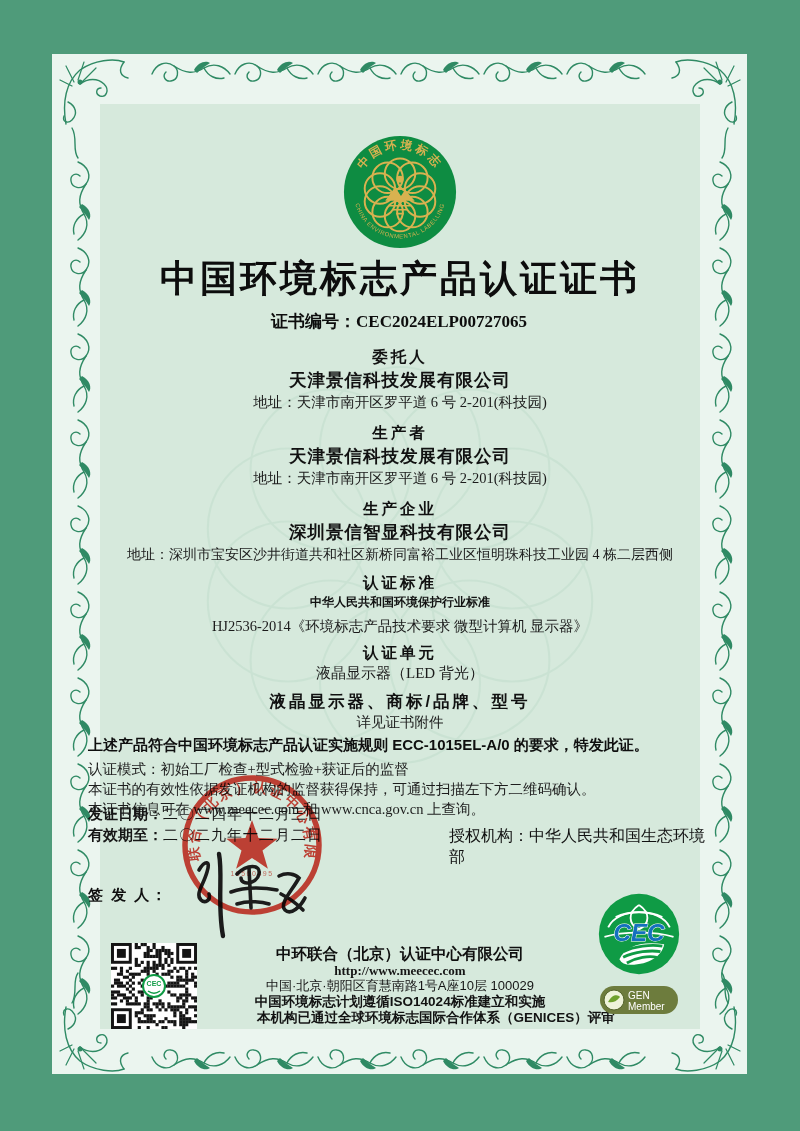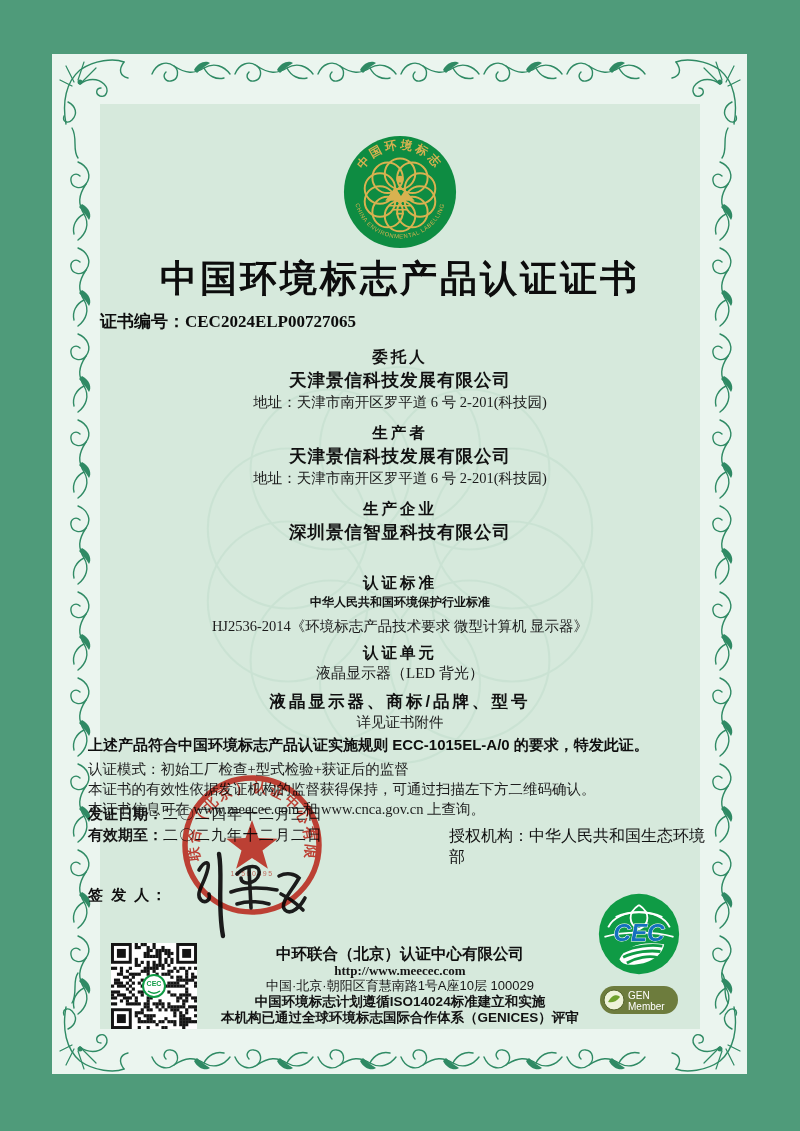--- a/index.html
+++ b/index.html
@@ -12,21 +12,21 @@
   .page{position:absolute;inset:0;width:800px;height:1131px;}
   .pattern-band{position:absolute;left:52px;top:54px;width:695px;height:1020px;background:#ebf5ef;}
   .inner-panel{position:absolute;left:100px;top:104px;width:600px;height:925px;background:#d6e9dc;}
   svg.fullpage{position:absolute;left:0;top:0;pointer-events:none;}
   .abs{position:absolute;}
   .ctr{left:100px;width:600px;text-align:center;}
   .wide-ctr{left:80px;width:640px;text-align:center;}
 
   .title{top:254px;font-size:37px;font-weight:bold;letter-spacing:3px;color:#0d0d0d;
          font-family:"Liberation Sans", sans-serif;}
-  .certno{top:310px;text-align:left;padding-right:2px;box-sizing:border-box;
+  .certno{top:310px;text-align:center;padding-right:2px;box-sizing:border-box;
           font-size:17px;font-weight:bold;color:#0d0d0d;}
 
   .sec-head{font-size:15.5px;font-weight:bold;letter-spacing:3px;color:#111;
             font-family:"Liberation Sans", sans-serif;}
   .sec-name{font-size:17.5px;font-weight:bold;letter-spacing:1px;color:#111;
             font-family:"Liberation Sans", sans-serif;}
   .sec-addr{font-size:14.5px;color:#1b1b1b;}
   .sec-name-sm{font-size:12px;font-weight:bold;font-family:"Liberation Sans", sans-serif;color:#111;}
   .sec-plain{font-size:15px;color:#1b1b1b;}
 
@@ -39,21 +39,21 @@
   .dvalue{font-family:"Liberation Serif", serif;letter-spacing:1px;}
   .authority{top:826px;left:449px;width:260px;font-size:16px;
              font-family:"Liberation Sans", sans-serif;font-weight:normal;color:#111;}
   .signer{top:886px;left:88px;font-size:15px;font-weight:bold;letter-spacing:2px;
           font-family:"Liberation Sans", sans-serif;color:#0f0f0f;}
 
   .f-org{top:944px;font-size:15.5px;font-weight:bold;font-family:"Liberation Sans", sans-serif;color:#0f0f0f;}
   .f-url{top:963px;font-size:13px;font-weight:bold;color:#151515;}
   .f-addr{top:977px;font-size:13px;font-family:"Liberation Sans", sans-serif;color:#151515;}
   .f-iso{top:993px;font-size:13.5px;font-weight:bold;font-family:"Liberation Sans", sans-serif;color:#121212;}
-  .f-gen{top:1009px;font-size:13.5px;font-weight:bold;font-family:"Liberation Sans", sans-serif;color:#121212;}
+  .f-gen{top:1009px;font-size:13.5px;font-weight:bold;font-family:"Liberation Sans", sans-serif;color:#121212;padding-left:36px;}
 
   #top-logo{left:341px;top:133px;}
   #seal-svg{left:177px;top:770px;mix-blend-mode:multiply;}
   #sig-svg{left:185px;top:848px;}
   #qr-svg{left:111px;top:943px;background:#ffffff;}
   #cec-logo{left:597px;top:892px;}
   #gen-pill{left:600px;top:986px;}
 </style>
 </head>
 <body>
@@ -174,20 +174,21 @@
   <div class="abs ctr sec-head" style="top:347px">委托人</div>
   <div class="abs ctr sec-name" style="top:368px">天津景信科技发展有限公司</div>
   <div class="abs ctr sec-addr" style="top:393px">地址：天津市南开区罗平道 6 号 2-201(科技园)</div>
 
   <div class="abs ctr sec-head" style="top:423px">生产者</div>
   <div class="abs ctr sec-name" style="top:444px">天津景信科技发展有限公司</div>
   <div class="abs ctr sec-addr" style="top:469px">地址：天津市南开区罗平道 6 号 2-201(科技园)</div>
 
   <div class="abs ctr sec-head" style="top:499px">生产企业</div>
   <div class="abs ctr sec-name" style="top:520px">深圳景信智显科技有限公司</div>
+  <div class="abs wide-ctr sec-addr" style="top:546px;font-size:14px">地址：深圳市宝安区沙井街道共和社区新桥同富裕工业区恒明珠科技工业园 4 栋二层西侧</div>
 
   <div class="abs ctr sec-head" style="top:573px">认证标准</div>
   <div class="abs ctr sec-name-sm" style="top:594px">中华人民共和国环境保护行业标准</div>
   <div class="abs ctr sec-addr" style="top:617px">HJ2536-2014《环境标志产品技术要求 微型计算机 显示器》</div>
 
   <div class="abs ctr sec-plain" style="top:664px">液晶显示器（LED 背光）</div>
   <div class="abs ctr sec-head" style="top:643px">认证单元</div>
 
   <div class="abs ctr sec-head" style="top:691px;font-size:16.5px">液晶显示器、商标/品牌、型号</div>
   <div class="abs ctr sec-plain" style="top:713px;font-size:14.5px">详见证书附件</div>

